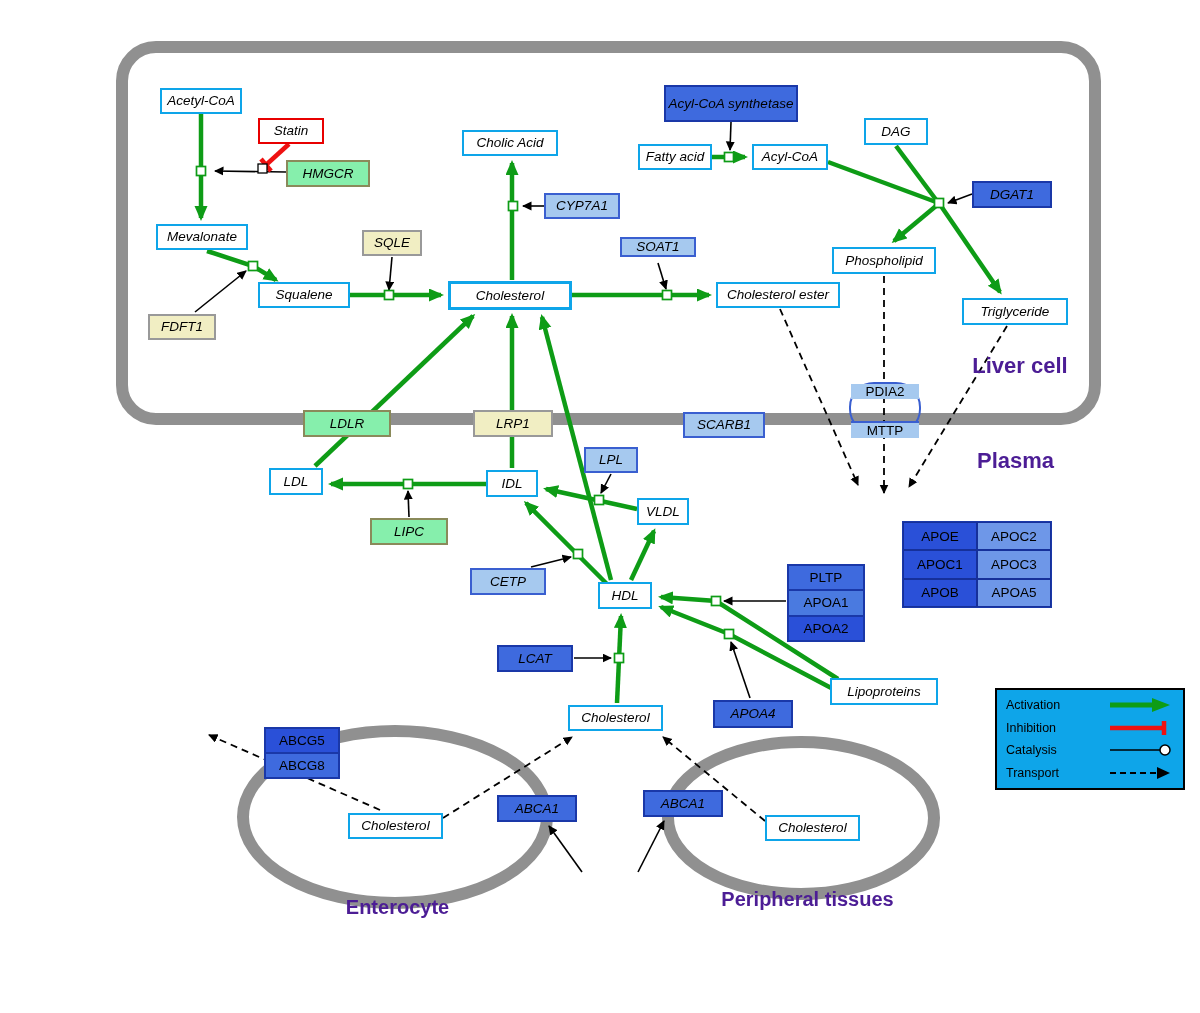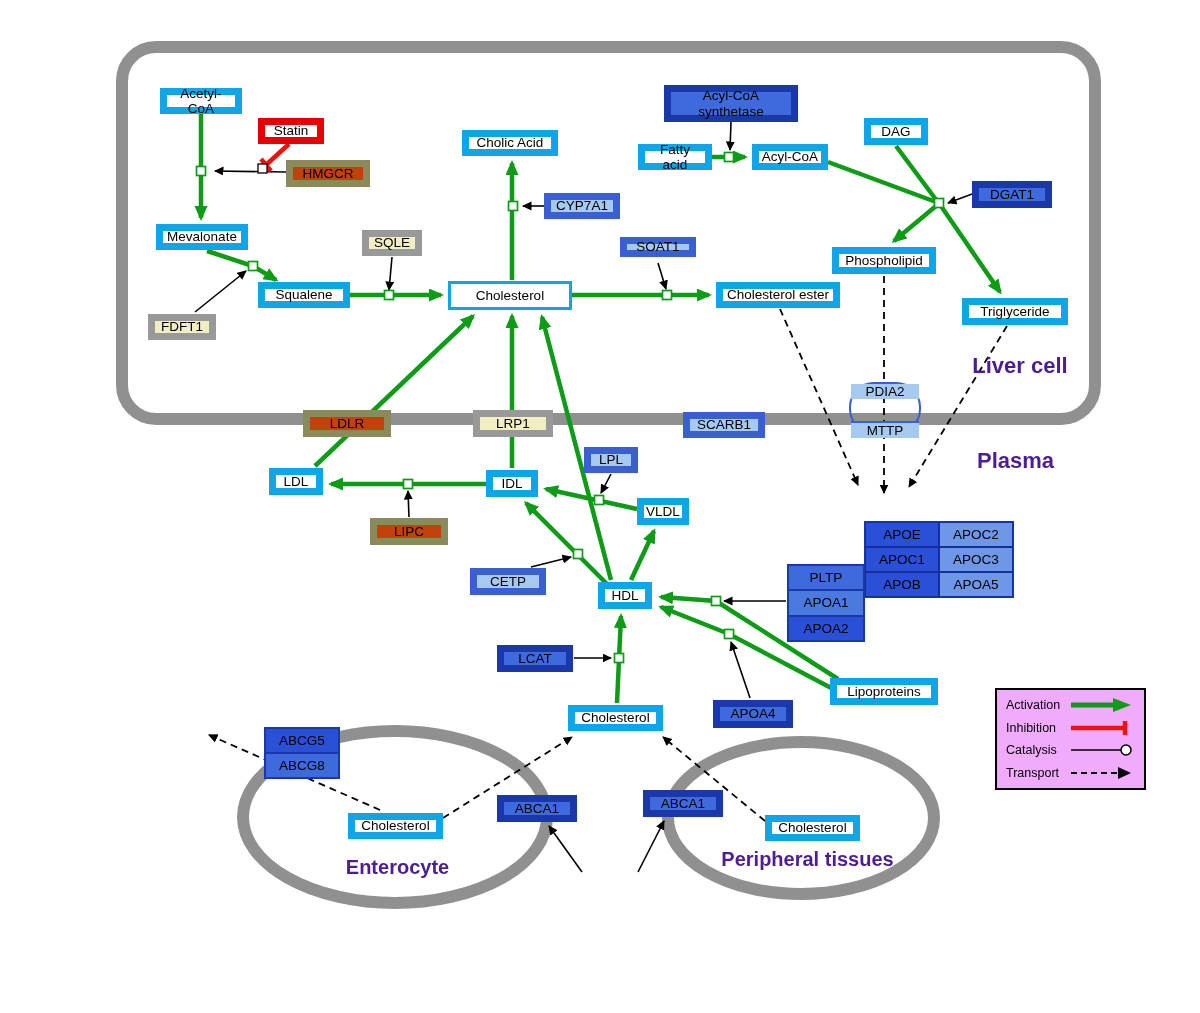--- a/index.html
+++ b/index.html
@@ -1,48 +1,48 @@
 <!DOCTYPE html>
 <html><head>
 <meta charset="utf-8">
 <style>
   html,body { margin:0; padding:0; background:#fff; }
   .canvas { position:relative; width:1200px; height:1013px; background:#fff;
             font-family:"Liberation Sans",sans-serif; overflow:hidden; }
   svg.edges { position:absolute; left:0; top:0; z-index:1; }
   .node { position:absolute; box-sizing:border-box; display:flex; align-items:center;
           justify-content:center; text-align:center; font-size:13.5px; line-height:1.12;
-          background:#fff; border:7px solid #0ea5e9; color:#000; z-index:2; padding:0 2px; }
+          background:#fff; border:2px solid #0ea5e9; color:#000; z-index:2; padding:0 2px;font-style:italic; }
   .thick { border-width:3px; }
   .statin { border-color:#e80000;text-align:right; }
   .blue { background:#3e6ade; border-color:#1a38a8; }
   .lblue { background:#a6c9ef; border-color:#3a5fd0; }
-  .yellow { background:#c2410c; border-color:#8a8a5a;text-align:center; }
+  .yellow { background:#86efac; border-color:#8a8a5a;text-align:center; }
   .paleyellow { background:#f1eec3; border-color:#999999; }
   .stack { position:absolute; box-sizing:border-box; display:flex; flex-direction:column;
            border:2px solid #1a38a8; z-index:2; }
   .stack > div { flex:1; display:flex; align-items:center; justify-content:center;
                  font-size:13.5px; color:#000; }
   .stack > div + div { border-top:2px solid #1a38a8; }
   .stack.lb { border-color:#3a5fd0;border-radius:25px; }
   .stack.lb > div { background:#a6c9ef; }
   .stack.lb > div + div { border-top-color:#3a5fd0;margin-top:22px; }
   .apogrid { position:absolute; box-sizing:border-box; display:grid;
              grid-template-columns:1fr 1fr; border:1px solid #1a38a8; z-index:2; }
   .apogrid > div { display:flex; align-items:center; justify-content:center;
                    font-size:13.5px; color:#000; border:1px solid #16309a; }
   .cdark { background:#2a50d8; }
   .cmed  { background:#6e97e8; }
   .cblue { background:#3e6ade; }
   .comp-label { position:absolute; font-weight:bold; color:#4c1d95; z-index:1;
                 text-align:center; }
   .f22 { font-size:22px; }
-  .f20 { font-size:20px; }
-  .legend { position:absolute; left:995px; top:688px; width:151px; height:102px;
-            box-sizing:border-box; border:2px solid #000; background:#f0abfc; z-index:3;
+  .f20 { font-size:20px;margin-top:40px; }
+  .legend { position:absolute; left:995px; top:688px; width:190px; height:102px;
+            box-sizing:border-box; border:2px solid #000; background:#0ea5e9; z-index:3;
             padding:7px 9px; display:flex; flex-direction:column; justify-content:space-between; }
   .legend .row { display:flex; align-items:center; justify-content:space-between;
                  font-size:12.5px; color:#000; }
 </style>
 </head>
 <body>
 
 <div class="canvas">
 
   <svg class="edges" width="1200" height="1013" viewBox="0 0 1200 1013">
@@ -175,21 +175,21 @@
   <div class="node yellow" style="left:370px;top:518px;width:78px;height:27px">LIPC</div>
   <div class="node lblue" style="left:470px;top:568px;width:76px;height:27px">CETP</div>
   <div class="node" style="left:598px;top:582px;width:54px;height:27px">HDL</div>
 
   <div class="stack" style="left:787px;top:564px;width:78px;height:78px">
     <div class="cblue">PLTP</div>
     <div style="background:#4a7ae0">APOA1</div>
     <div class="cdark">APOA2</div>
   </div>
 
-  <div class="apogrid" style="left:864px;top:521px;width:150px;height:77px">
+  <div class="apogrid" style="left:902px;top:521px;width:150px;height:87px">
     <div class="cdark">APOE</div>
     <div class="cmed">APOC2</div>
     <div class="cdark">APOC1</div>
     <div class="cmed">APOC3</div>
     <div class="cdark">APOB</div>
     <div class="cmed">APOA5</div>
   </div>
 
   <div class="node blue" style="left:497px;top:645px;width:76px;height:27px">LCAT</div>
   <div class="node blue" style="left:713px;top:700px;width:80px;height:28px">APOA4</div>

